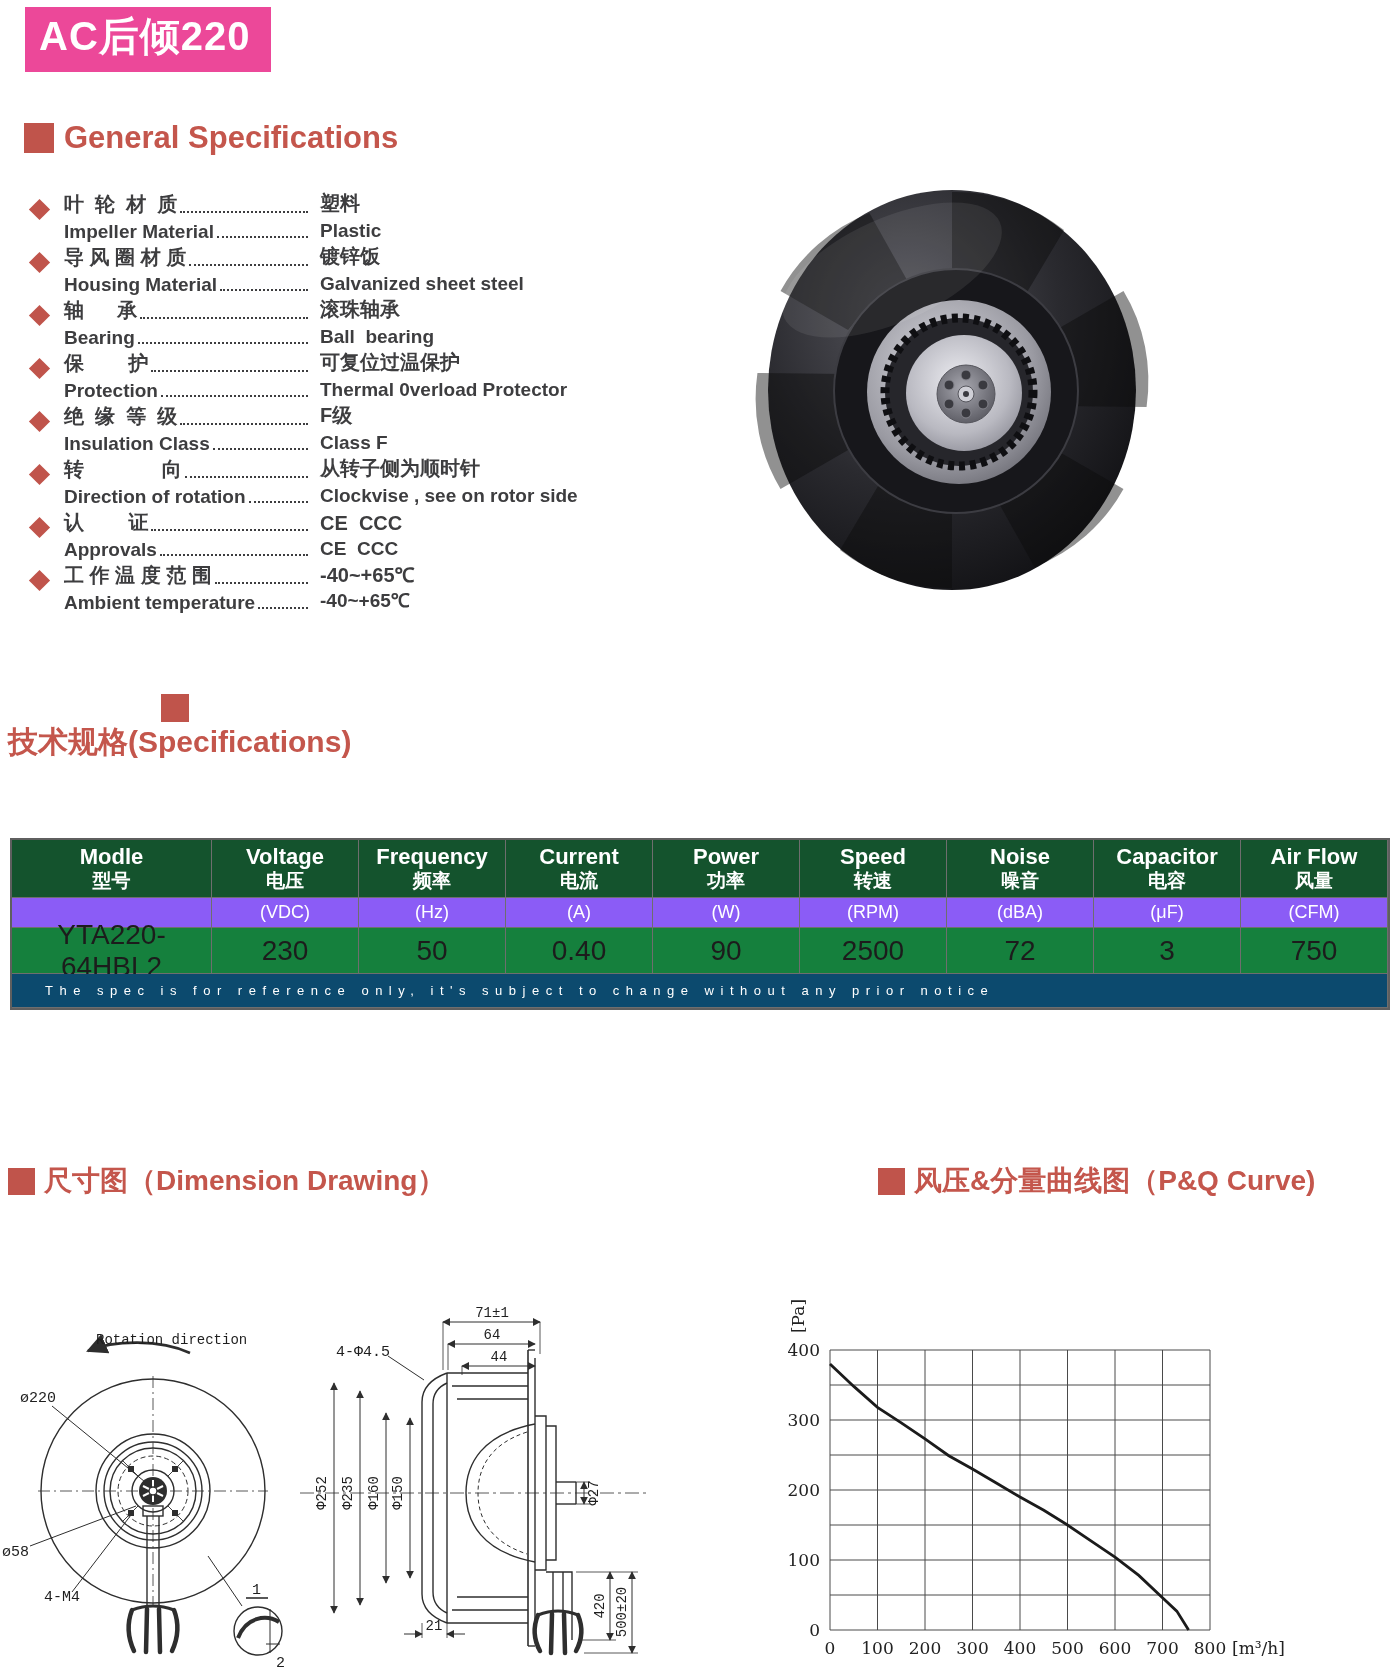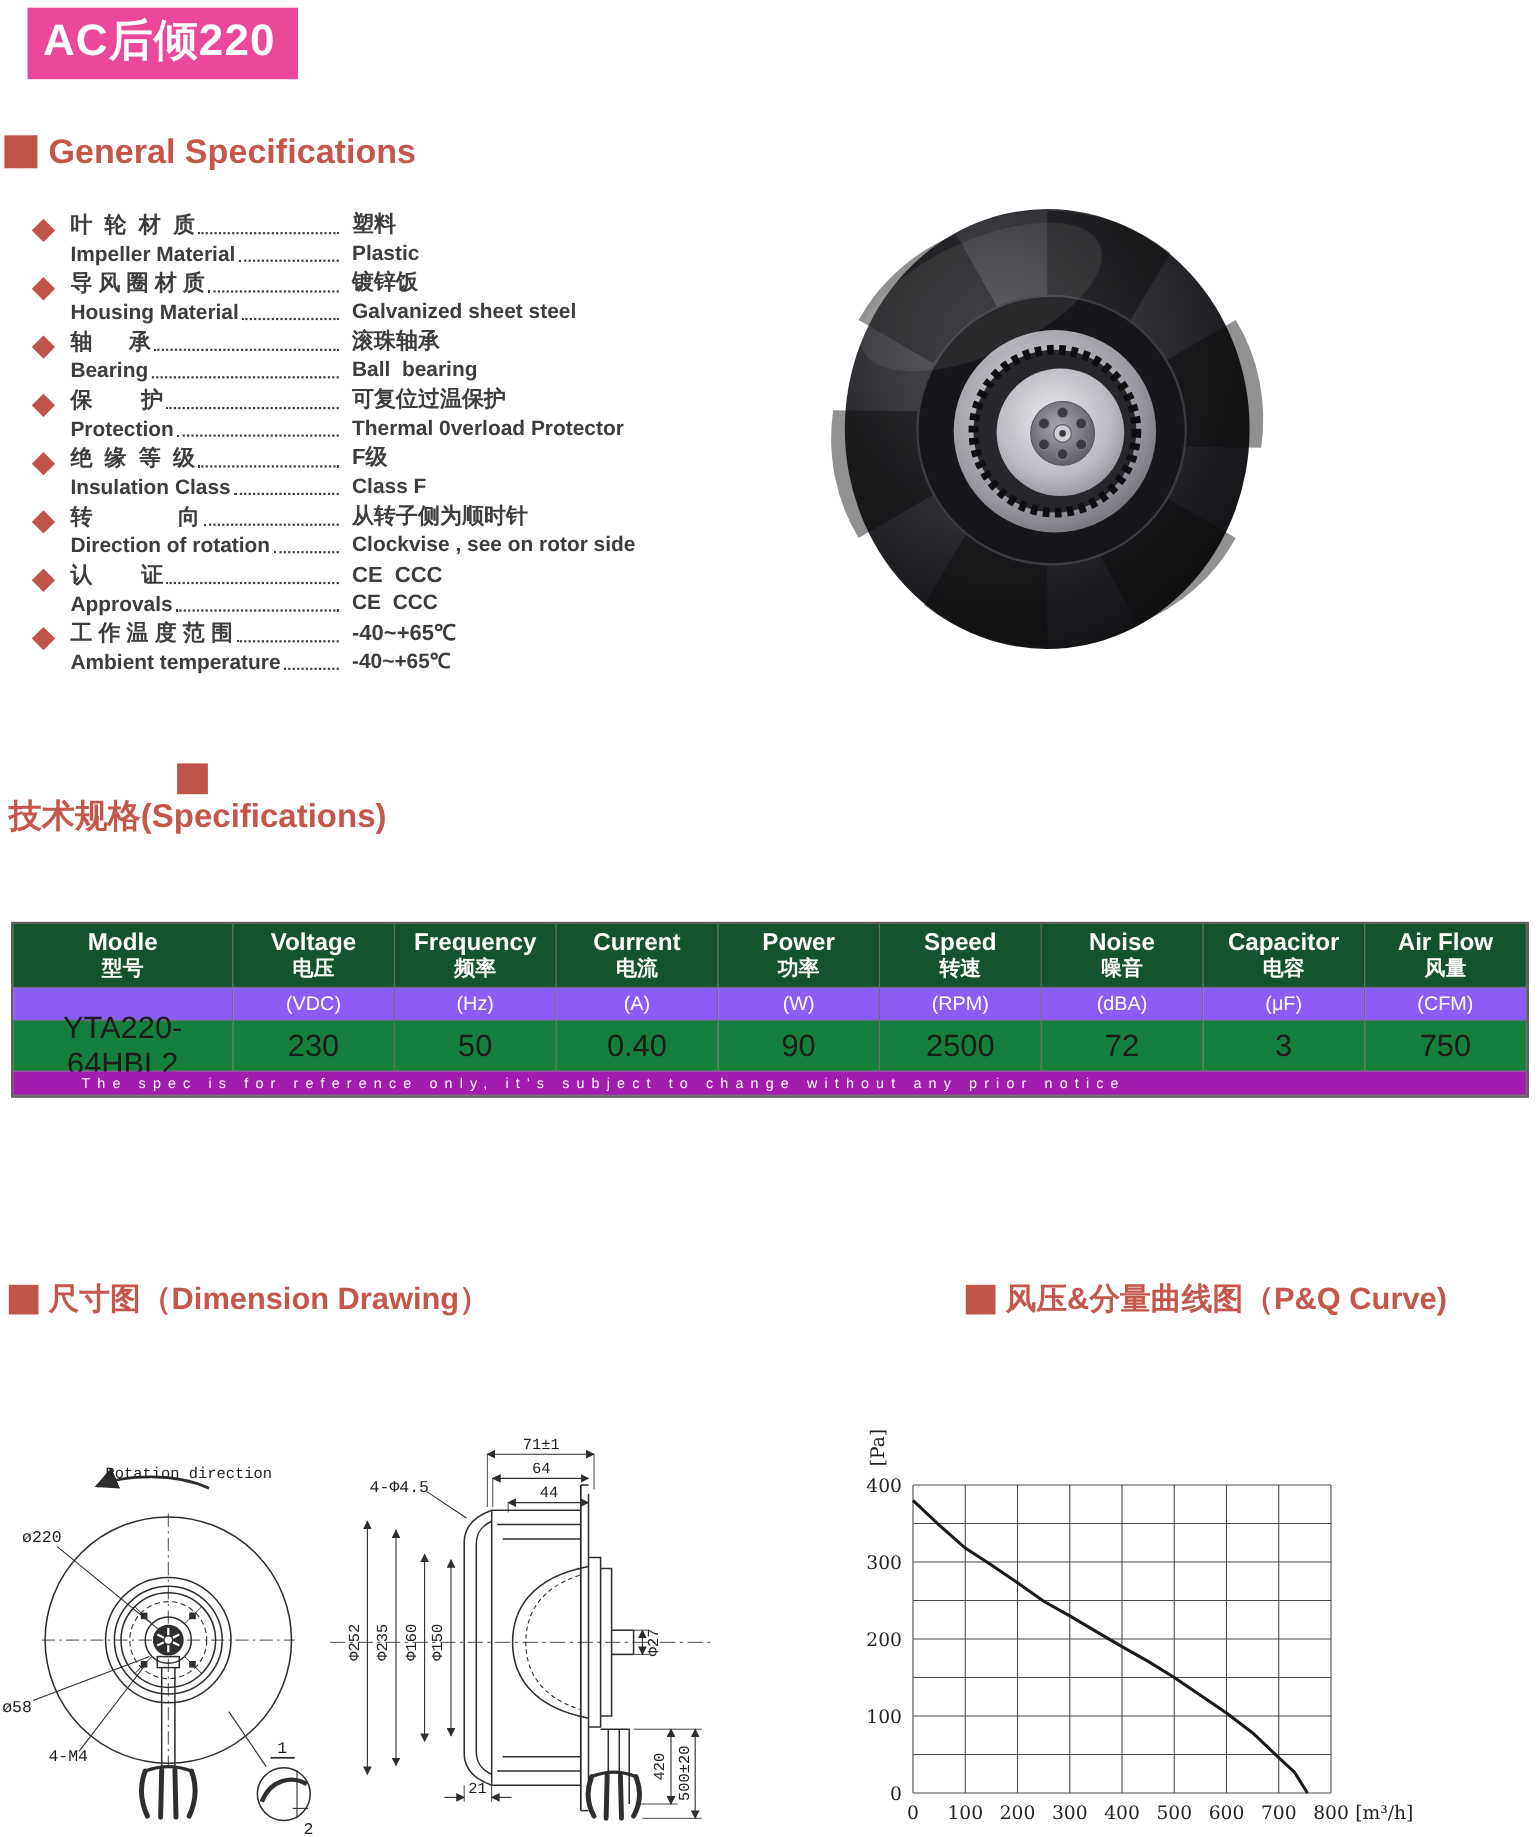--- a/index.html
+++ b/index.html
@@ -7,21 +7,21 @@
         font-family:"Liberation Sans",sans-serif;color:#3d3d3f;}
 
   
   .badge{position:absolute;left:25px;top:7px;background:#ec4899;color:#fff;
          font-size:40px;font-weight:bold;padding:2px 20px 8px 14px;letter-spacing:1px;}
 
   
   .sec{position:absolute;display:flex;align-items:center;}
   .sec .sq{background:#C0544B;display:inline-block;}
   .sec .txt{color:#C4564C;font-weight:bold;}
-  #sec-general{left:4px;top:120px;}
+  #sec-general{left:24px;top:120px;}
   #sec-general .sq{width:30px;height:30px;margin-right:10px;}
   #sec-general .txt{font-size:31px;}
   #sec-spec{left:8px;top:694px;flex-direction:column;}
   #sec-spec .sq{width:28px;height:28px;margin-right:10px;}
   #sec-spec .txt{font-size:30px;}
   #sec-dim{left:8px;top:1162px;}
   #sec-pq{left:878px;top:1162px;}
   #sec-dim .sq,#sec-pq .sq{width:27px;height:27px;margin-right:9px;}
   #sec-dim .txt,#sec-pq .txt{font-size:28px;}
 
@@ -44,23 +44,23 @@
               display:grid;grid-template-columns:200px repeat(8,1fr);
               border:2px solid #5f5f5f;box-sizing:border-box;}
   #spec-table>div{box-sizing:border-box;border-right:1px solid #6e6e6e;
               border-bottom:1px solid #6e6e6e;display:flex;flex-direction:column;
               align-items:center;justify-content:center;text-align:center;}
   .th{height:58px;background:#14532d;color:#fff;font-weight:bold;line-height:1.2;}
   .th .en{font-size:22px;}
   .th .zh{font-size:19px;}
   .tu{height:30px;background:#8b5cf6;color:#fff;font-size:18px;}
   .td{height:46px;background:#15803d;color:#1c1c1c;font-size:28px;}
-  .tnote{grid-column:1/-1;height:22px;background:#a21caf;color:#fff;
+  .tnote{grid-column:1/-1;height:34px;background:#0c4a6e;color:#fff;
          align-items:flex-start !important;justify-content:center;
-         font-size:13px;letter-spacing:6.5px;padding-left:62px;white-space:nowrap;
+         font-size:13px;letter-spacing:6.5px;padding-left:33px;white-space:nowrap;
          overflow:hidden;}
 
   
   #dim-svg{position:absolute;left:0px;top:1210px;}
   #pq-svg{position:absolute;left:740px;top:1220px;}
   #photo-svg{position:absolute;left:752px;top:178px;}
   text{font-family:"Liberation Mono",monospace;fill:#1e1e1e;}
   .dimtxt{font-size:14px;}
   .dimtxt2{font-size:15px;}
   .ticktxt{font-family:"DejaVu Serif",serif;font-size:17px;fill:#222;}

